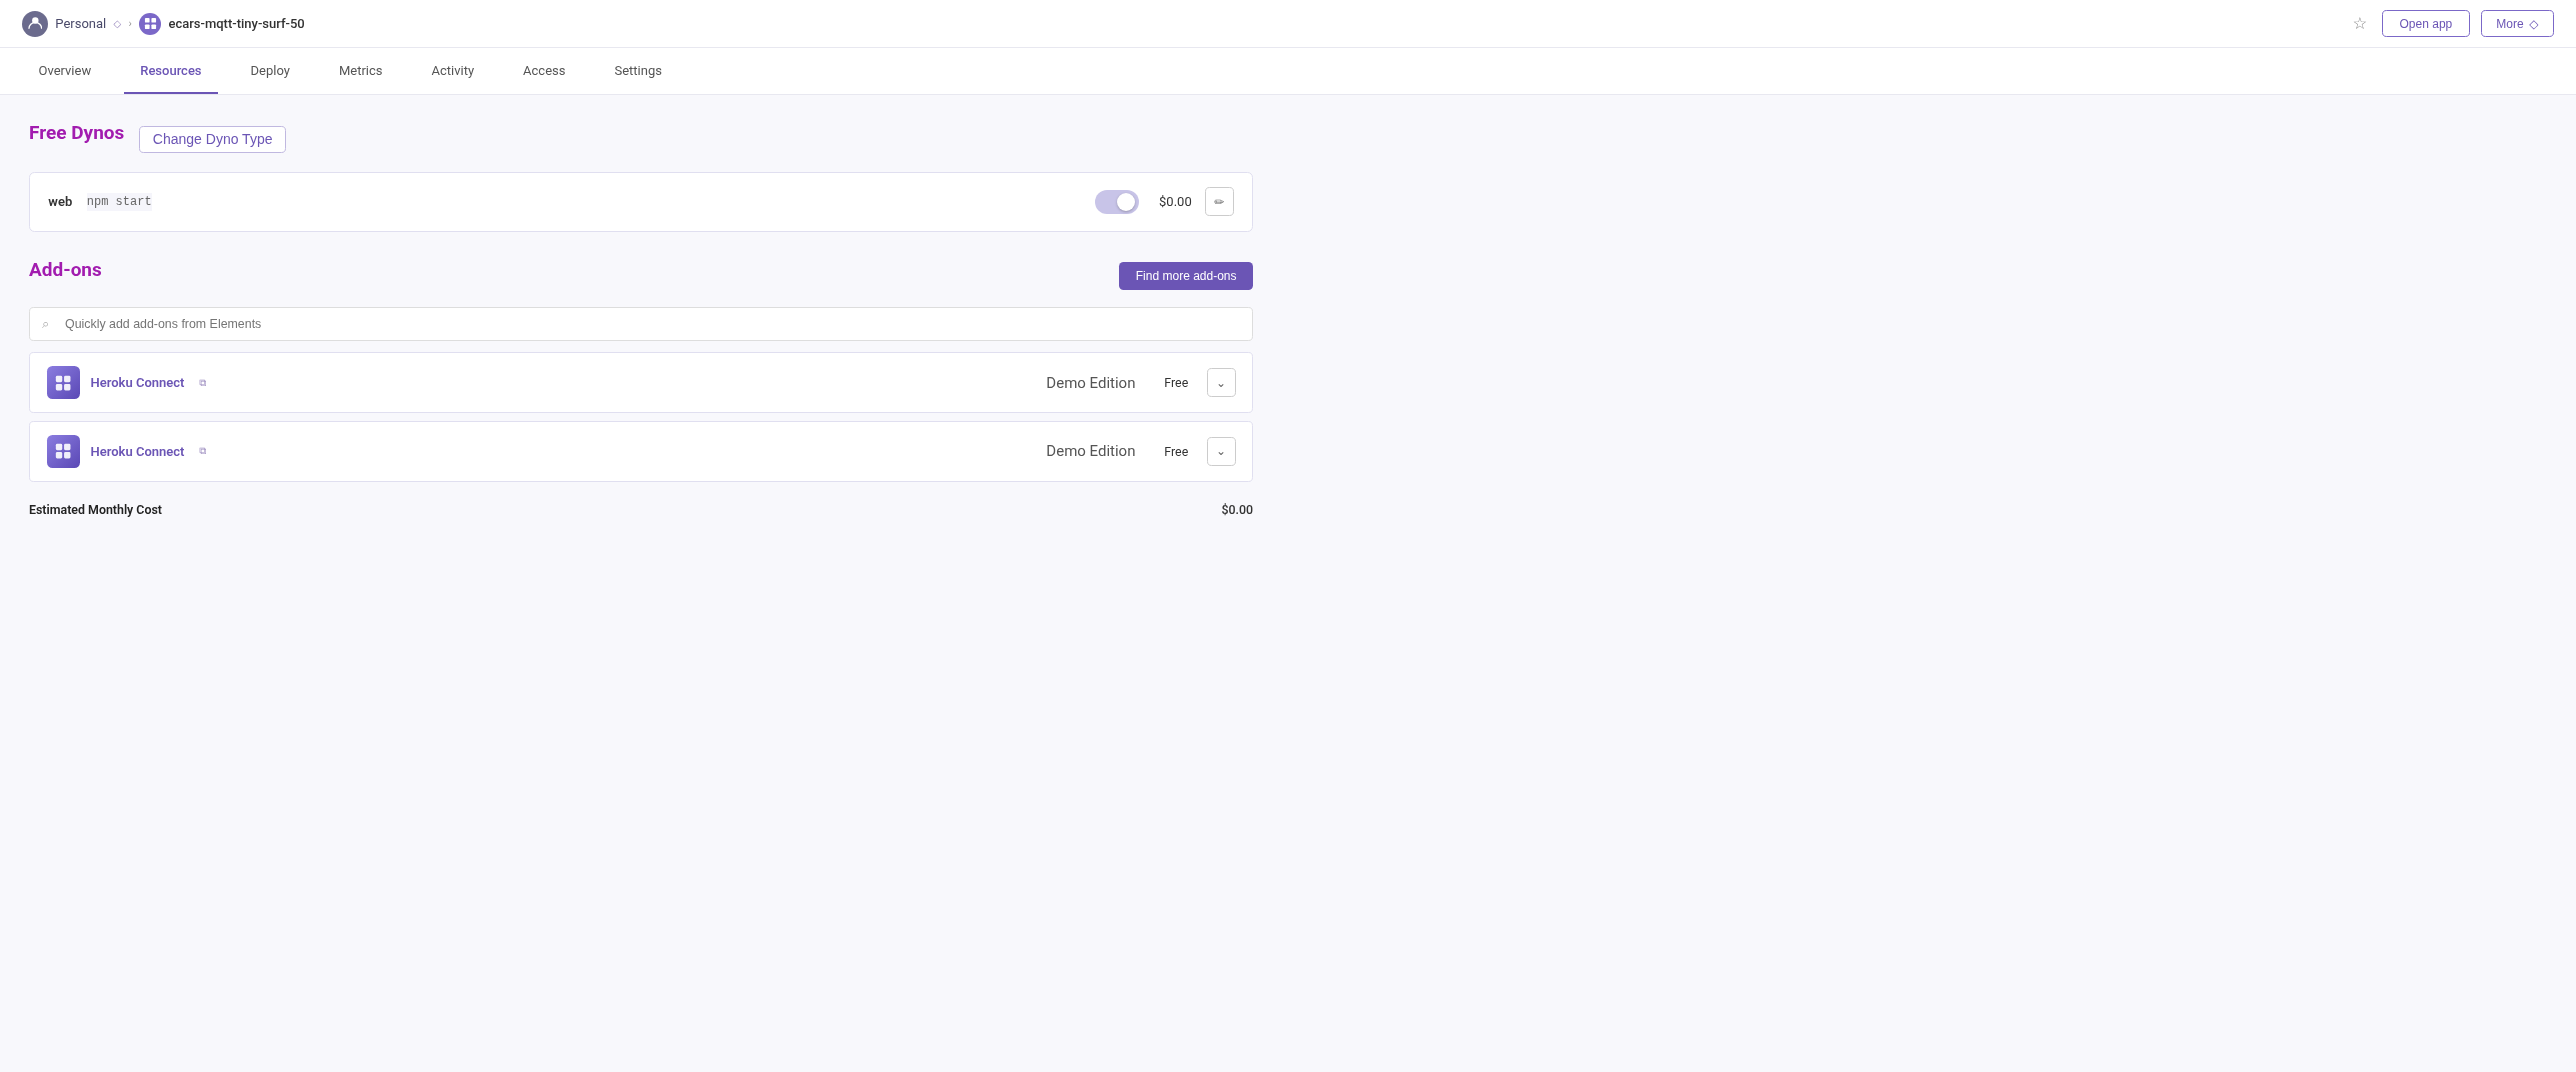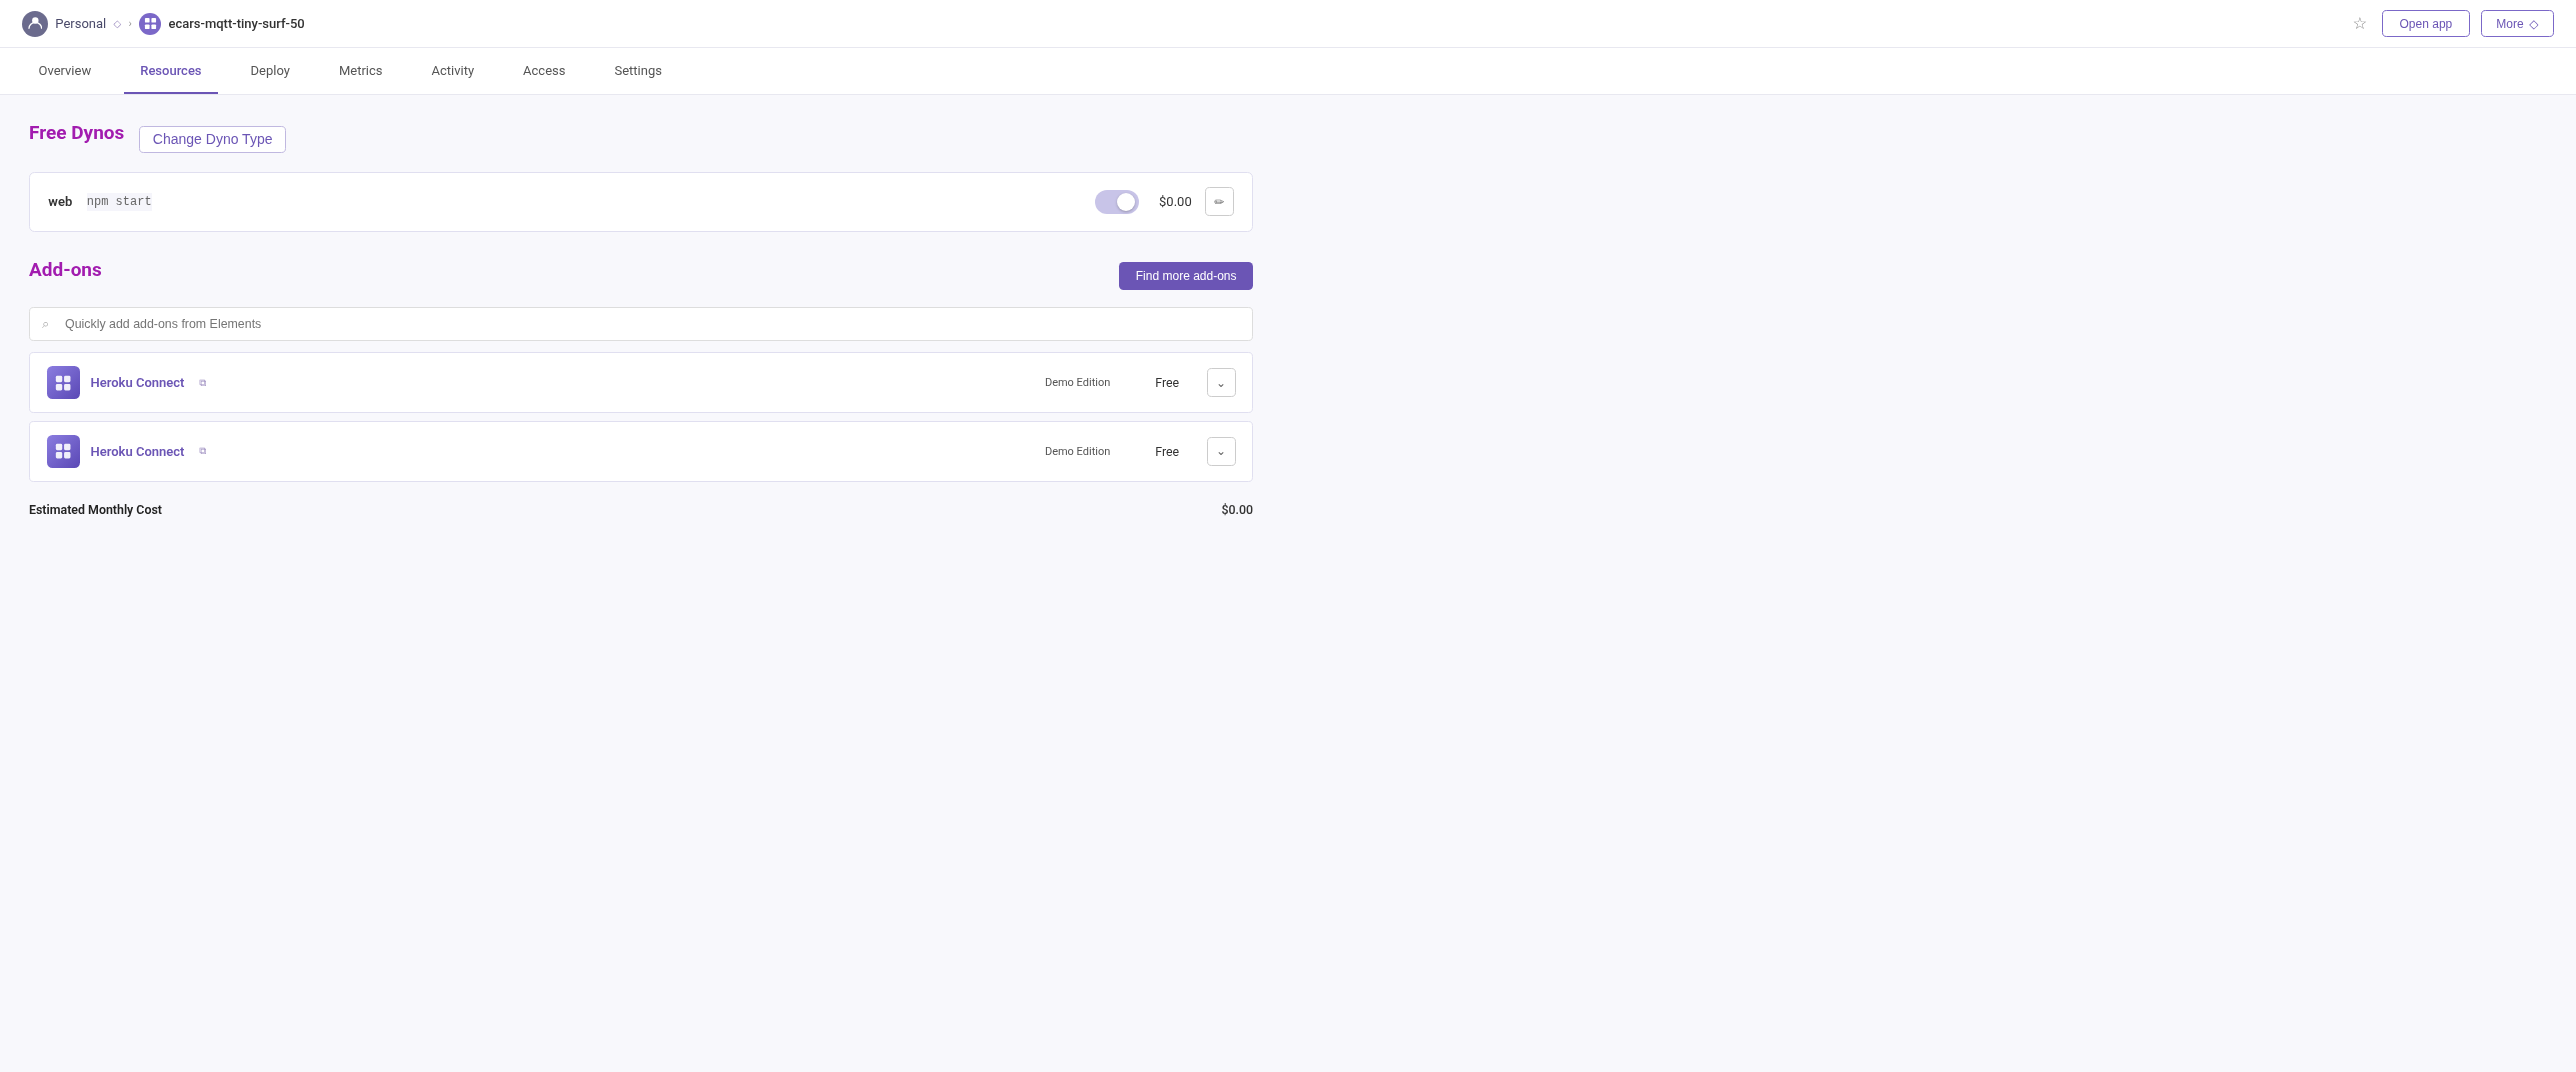--- a/index.html
+++ b/index.html
@@ -341,28 +341,29 @@
       font-size: 10px;
       margin-left: 3.7px;
     }
     .addon-item-right {
       display: flex;
       align-items: center;
       gap: 18.3px;
     }
     .addon-edition {
       color: #555;
-      font-size: 11px;
+      font-size: 15px;
       min-width: 92px;
-      text-align: left;
+      text-align: center;
     }
     .addon-price {
       color: #333;
       font-size: 12.4px;
       min-width: 33px;
+      text-align: right;
     }
     .addon-chevron-btn {
       border: 0.9px solid #ccc;
       background: #fff;
       width: 29px;
       height: 29px;
       border-radius: 4.6px;
       cursor: pointer;
       display: flex;
       align-items: center;

